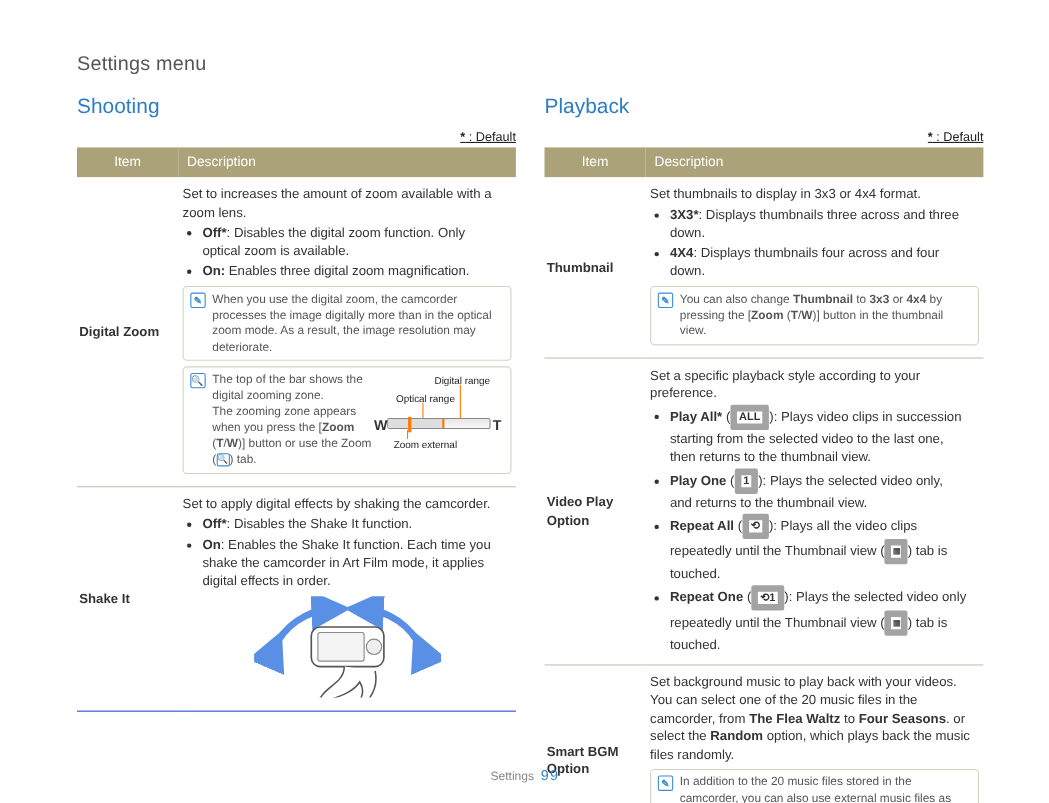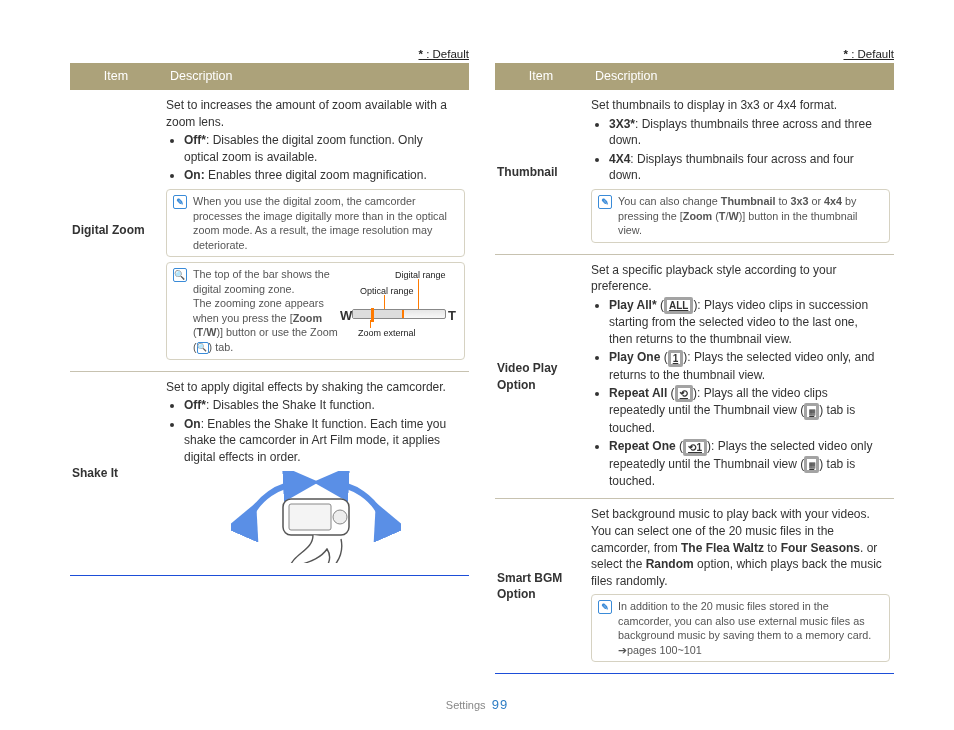--- a/index.html
+++ b/index.html
@@ -135,24 +135,23 @@
   .lbl.digital { left:55px; top:2px; }
   .lbl.zoomind { left:18px; top:60px; }
   .ln { position:absolute; background:#ff7a00; }
   .ln.o { left:44px; top:28px; width:1px; height:14px; }
   .ln.d { left:78px; top:12px; width:1px; height:30px; }
   .ln.z { left:30px; top:53px; width:1px; height:8px; }
 
   .glyph {
     display:inline-block; vertical-align:middle;
     font-size:10px; font-weight:bold;
-    border:3px solid #a3a3a3; border-radius:2px;
+    border:6px solid #a3a3a3; border-radius:2px;
     padding:0 2px; line-height:11px; min-width:14px; text-align:center;
     background:#fff;
-    text-decoration:underline;
   }
   .glyph.grid { font-family:monospace; letter-spacing:-1px; }
   .inline-mag {
     display:inline-block; width:12px; height:12px; border:1px solid #3a8bd8;
     border-radius:2px; color:#3a8bd8; font-size:8px; line-height:10px;
     text-align:center; vertical-align:middle; font-weight:bold;
   }
 
   .shake-figure {
     text-align:center; margin-top:6px;
@@ -163,24 +162,26 @@
     position:absolute; left:0; right:0; bottom:18px;
     text-align:center; font-size:11px; color:#888;
   }
   .footer .pg { color:#2E7DC4; font-size:13px; letter-spacing:1px;}
 </style>
 </head>
 <body>
 
 <div class="page">
 
+  <div class="breadcrumb">Settings menu</div>
 
   <div class="columns">
 
     <div class="col">
+      <div class="section-title">Shooting</div>
       <div class="default-note">
         <b>*</b><span> : Default</span>
       </div>
 
       <table class="spec">
         <tbody>
             <tr>
           <th>Item</th>
           <th>Description</th>
         </tr>
@@ -250,20 +251,21 @@
                 </g>
               </svg>
             </div>
           </td>
         </tr>
       </tbody>
         </table>
     </div>
 
     <div class="col">
+      <div class="section-title">Playback</div>
       <div class="default-note">
         <b>*</b><span> : Default</span>
       </div>
 
       <table class="spec">
         <tbody>
             <tr>
           <th>Item</th>
           <th>Description</th>
         </tr>

